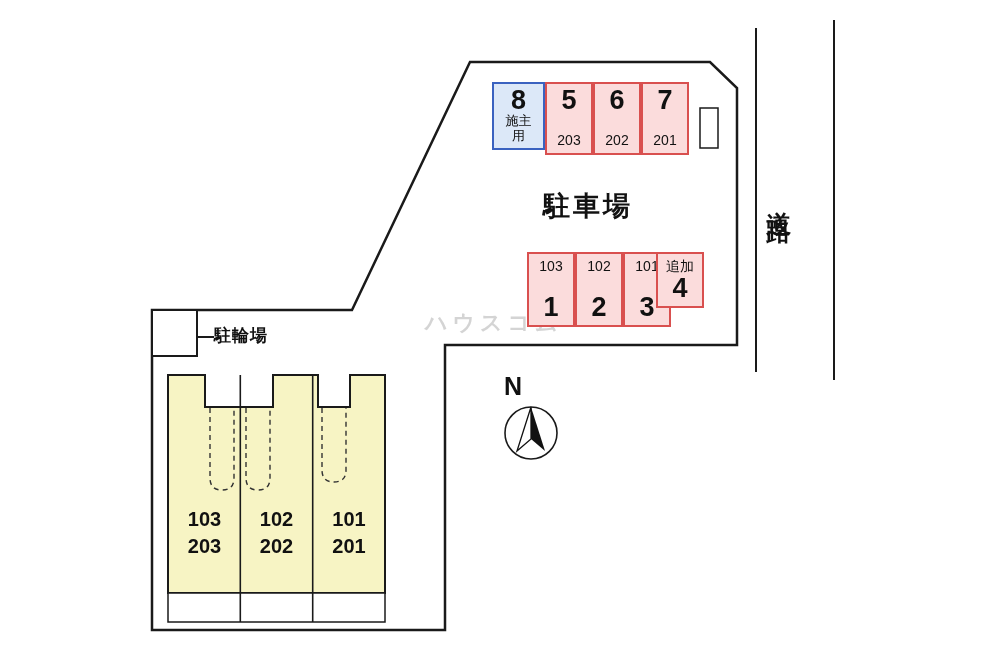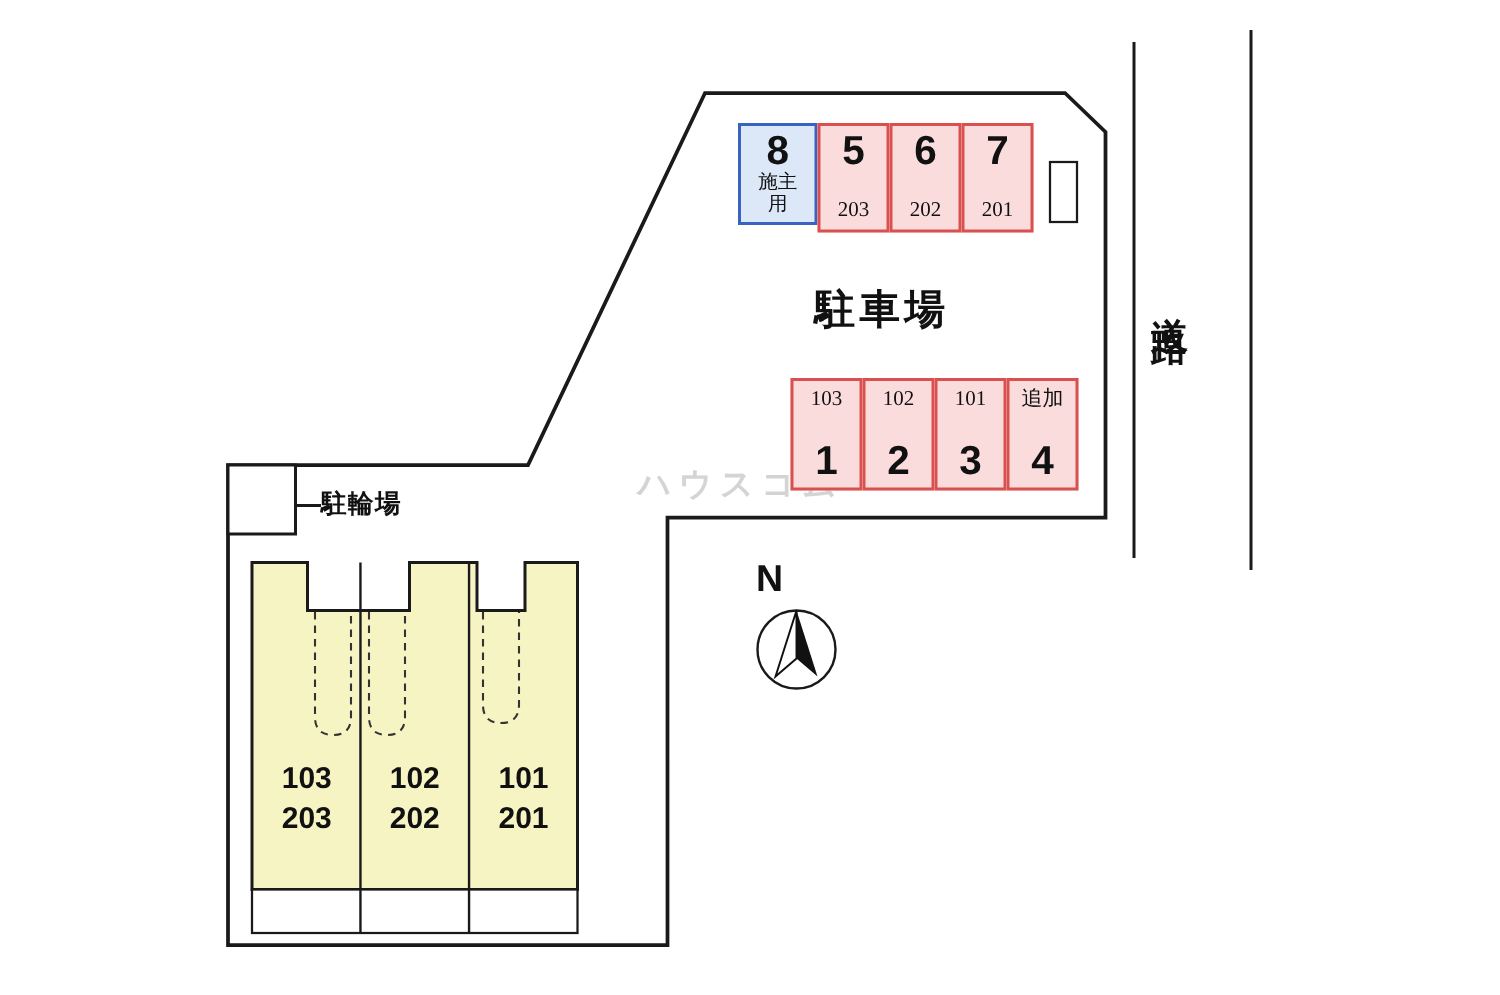--- a/index.html
+++ b/index.html
@@ -22,21 +22,21 @@
   .pspace{
     position:absolute;box-sizing:border-box;z-index:3;
     display:flex;flex-direction:column;align-items:center;justify-content:space-between;
     text-align:center;color:#111;
   }
   .pink{background:#fbdcdc;border:2px solid #d9504f;}
   .blue{background:#dce8f8;border:2px solid #3a62c0;}
   .row-top{padding:3px 0 5px;}
   .row-bottom{padding:5px 0 4px;}
   .num{font-size:27px;font-weight:700;line-height:1;}
-  .sub{font-size:14px;font-weight:400;line-height:1.1;font-family:Liberation Serif, serif;}
+  .sub{font-size:14px;font-weight:400;line-height:1.1;}
   .sub8{font-size:13px;width:30px;line-height:1.15;margin:0 auto;}
 
   .unit-label{
     position:absolute;z-index:4;text-align:center;
     font-size:20px;font-weight:600;line-height:27px;color:#111;
   }
 </style>
 </head>
 <body>
 
@@ -99,21 +99,21 @@
     <div class="num">1</div>
   </div>
   <div class="pspace pink row-bottom" style="left:575px;top:252px;width:48px;height:75px;">
     <div class="sub">102</div>
     <div class="num">2</div>
   </div>
   <div class="pspace pink row-bottom" style="left:623px;top:252px;width:48px;height:75px;">
     <div class="sub">101</div>
     <div class="num">3</div>
   </div>
-  <div class="pspace pink row-bottom" style="left:671px;top:252px;width:48px;height:75px;">
+  <div class="pspace pink row-bottom" style="left:656px;top:252px;width:48px;height:56px;">
     <div class="sub">追加</div>
     <div class="num">4</div>
   </div>
 
   <div class="unit-label" style="left:169px;top:506px;width:71px;">
     <div>103</div>
     <div>203</div>
   </div>
   <div class="unit-label" style="left:241px;top:506px;width:71px;">
     <div>102</div>

